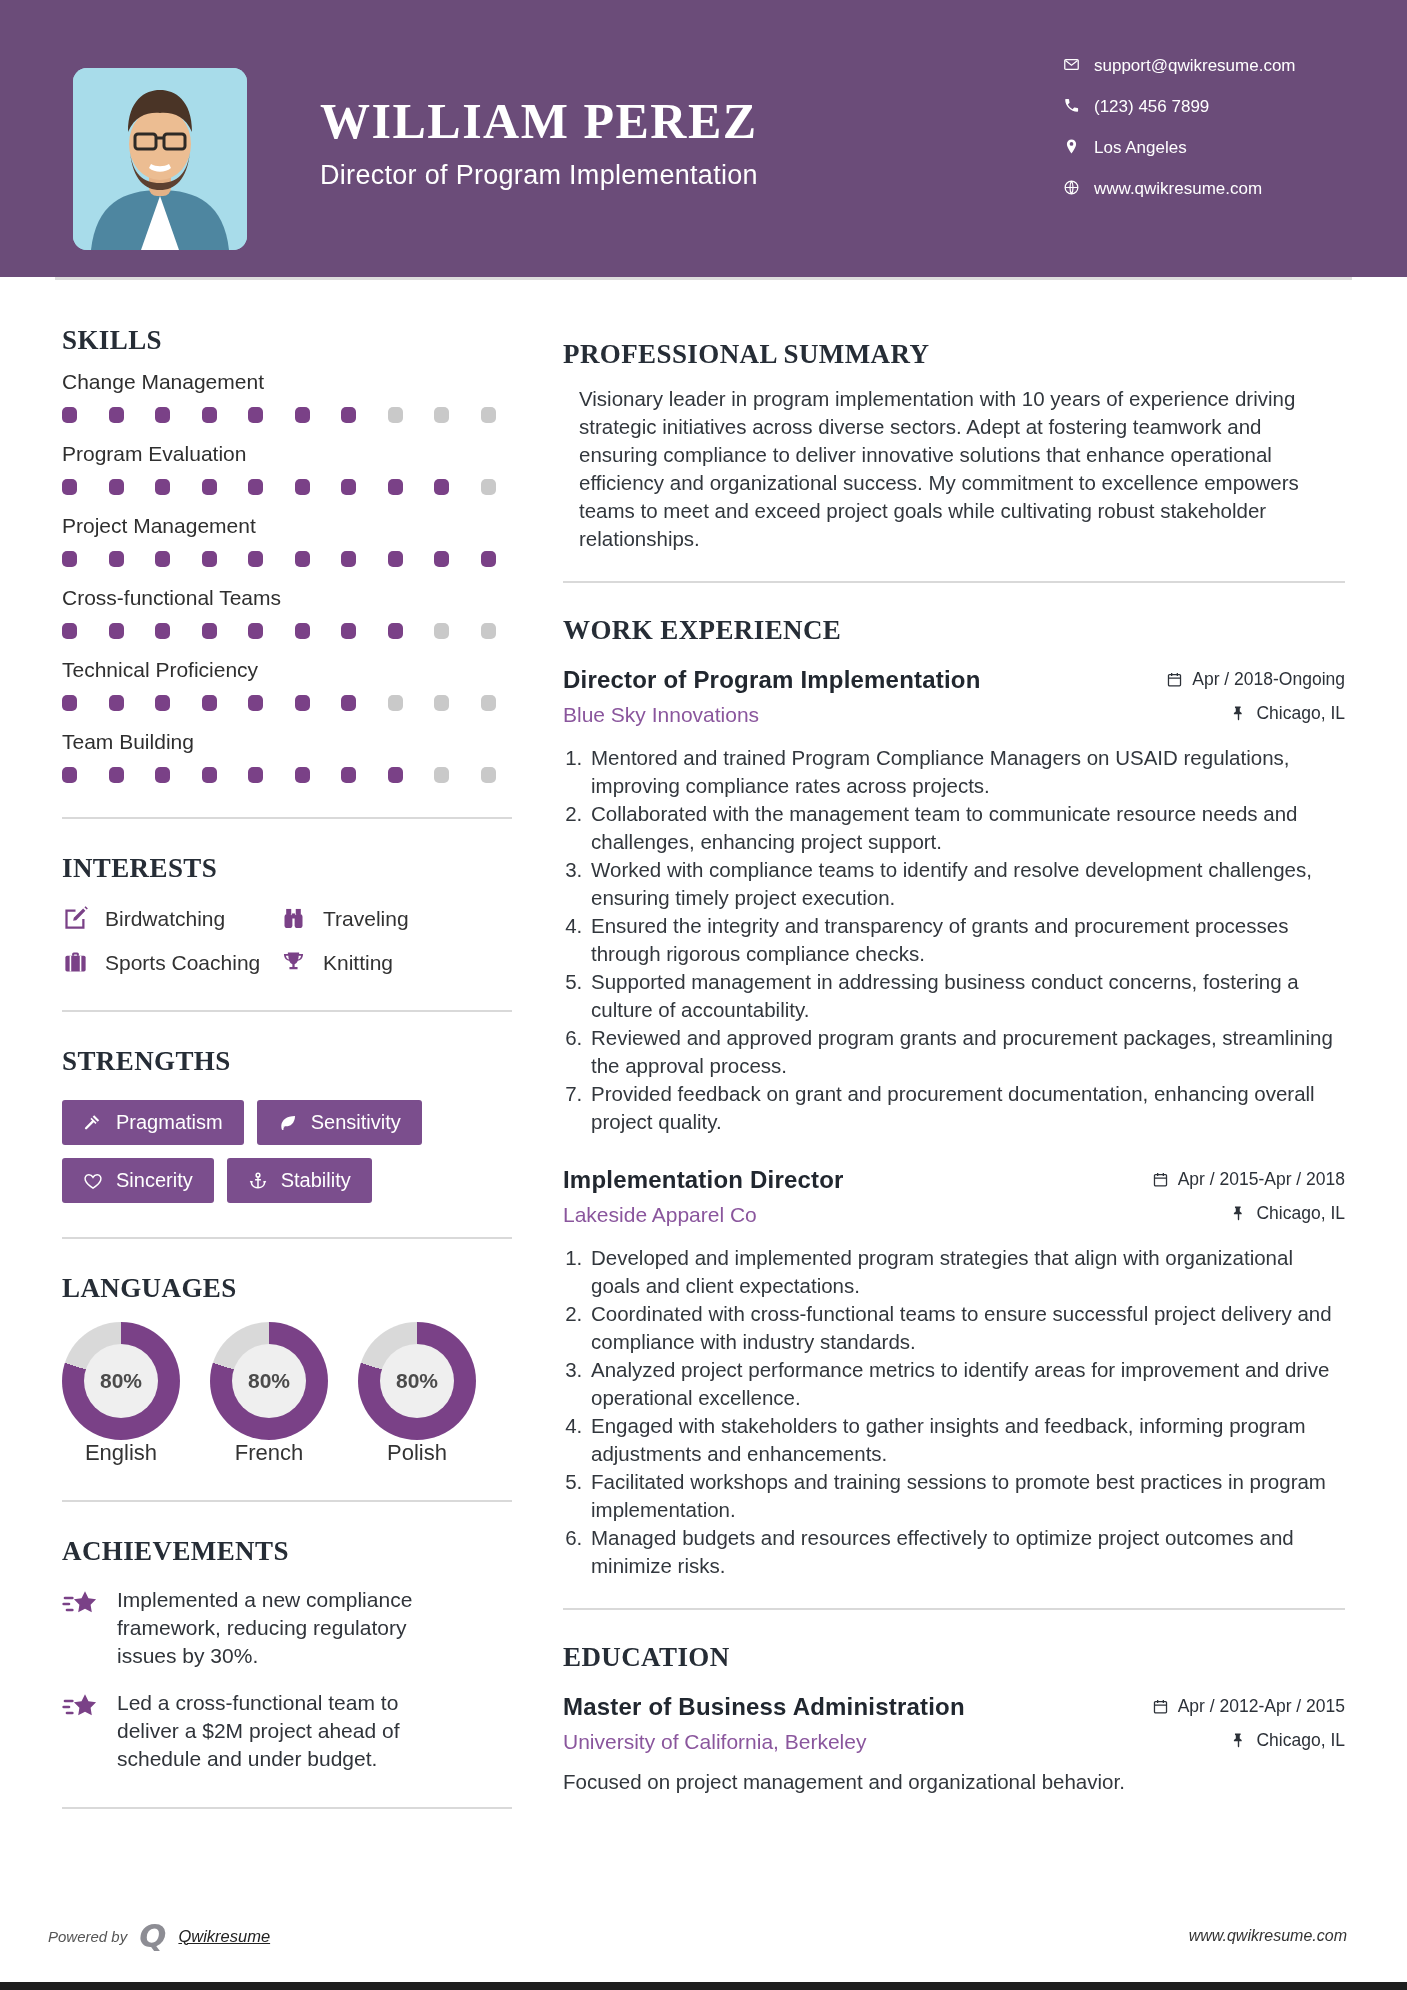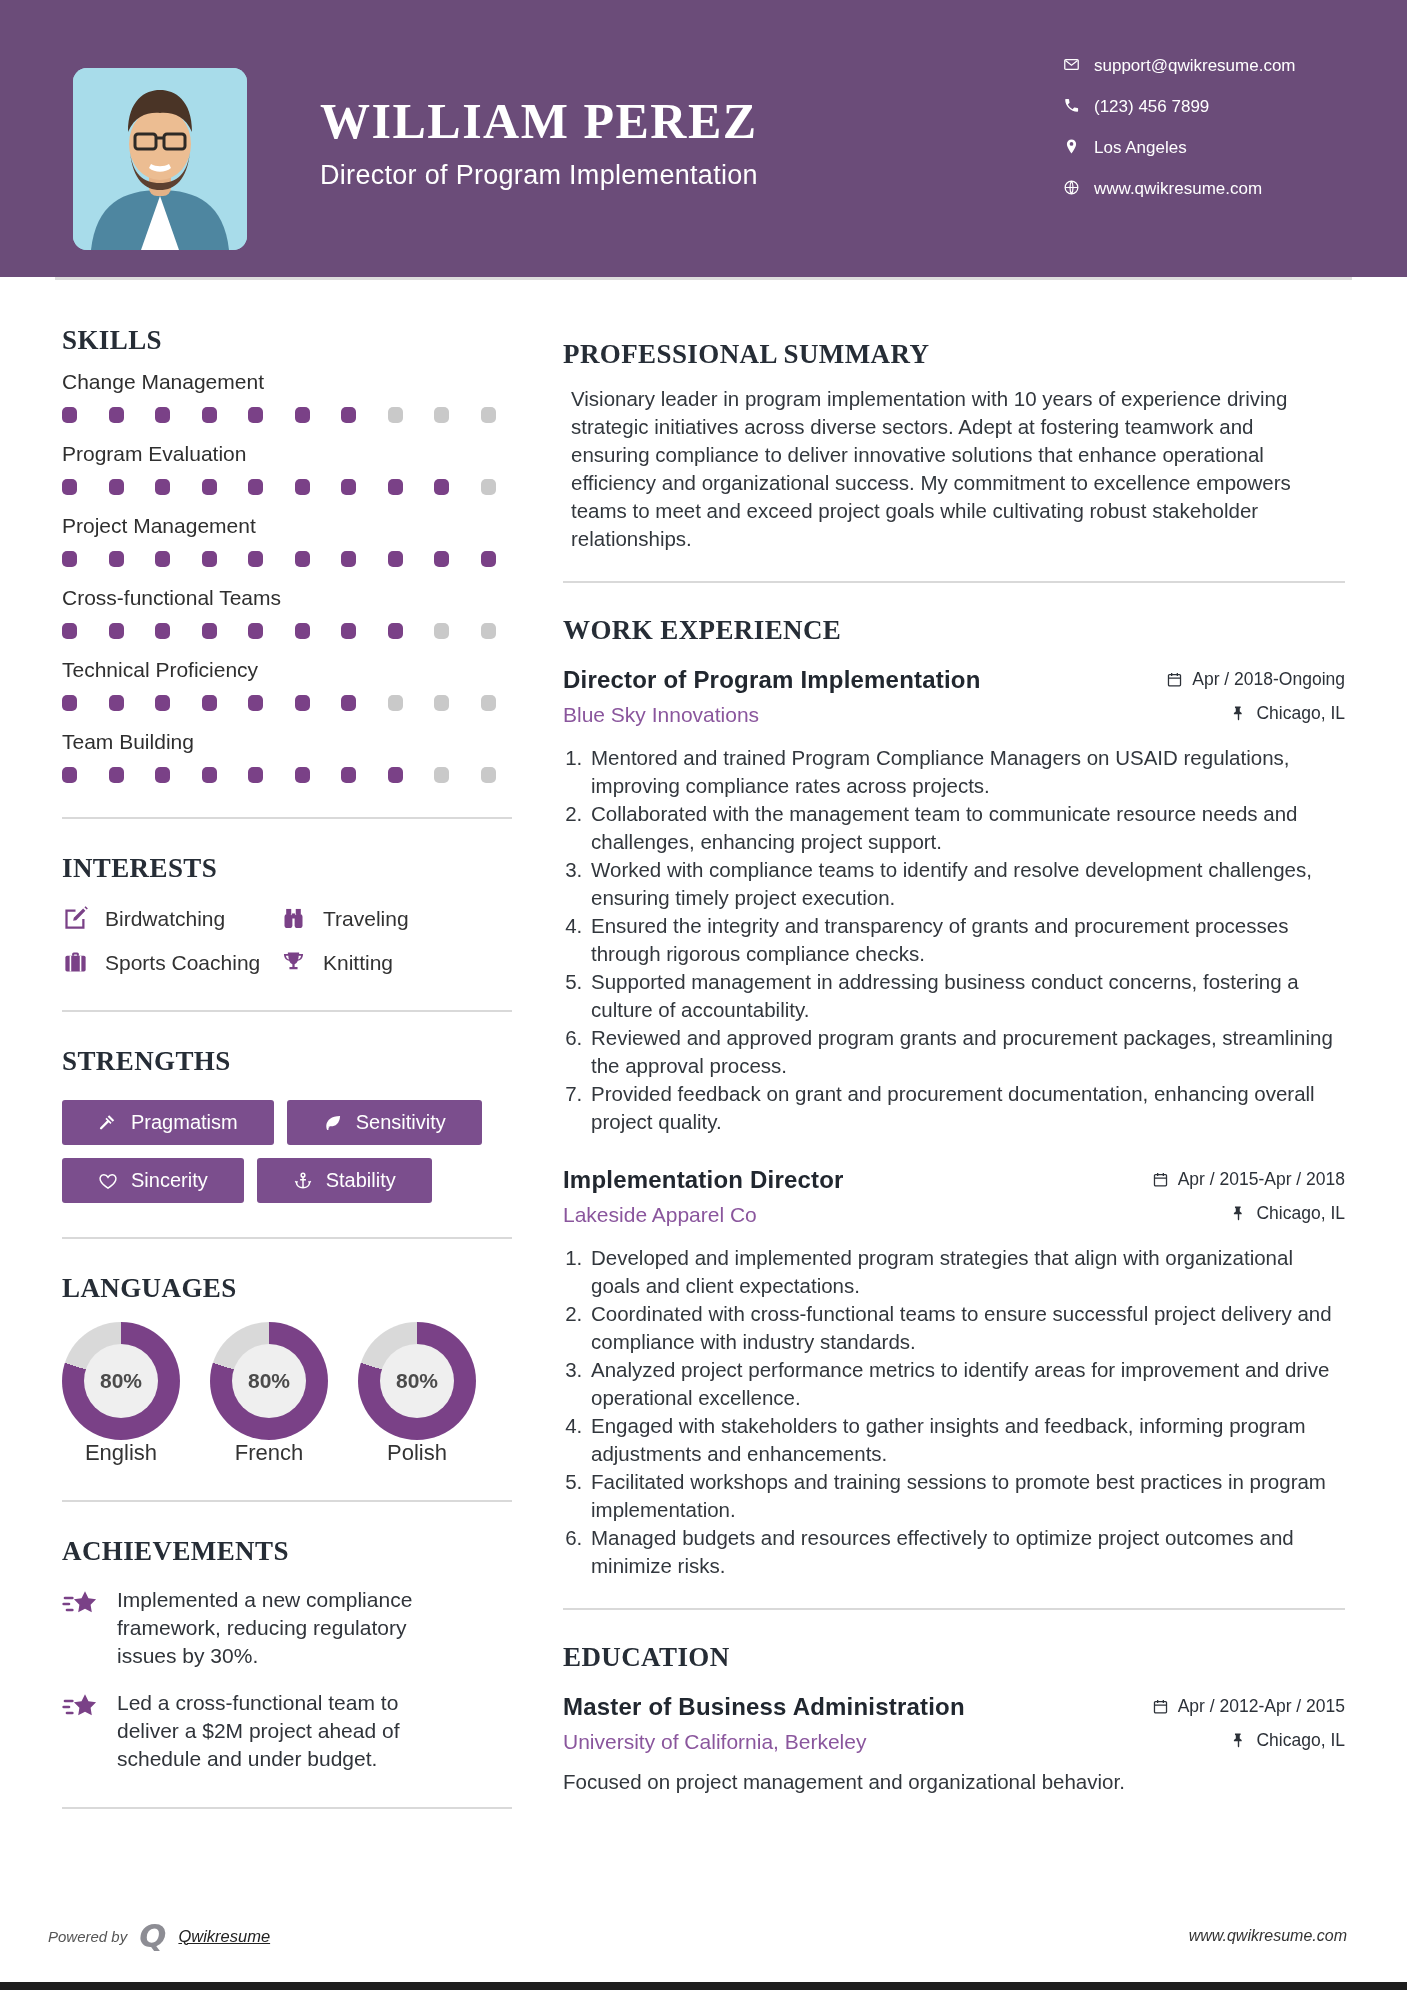--- a/index.html
+++ b/index.html
@@ -41,41 +41,41 @@
 
   
   .igrid{display:grid;grid-template-columns:218px auto;row-gap:17px;margin-top:21px;}
   .iitem{display:flex;align-items:center;gap:16px;font-size:21px;color:#323232;}
   .iic{width:27px;height:27px;color:var(--accent);flex:none;display:inline-flex;}
   .iic svg{width:100%;height:100%;}
 
   
   .badges{display:flex;flex-wrap:wrap;gap:13px;margin-top:23px;max-width:460px;}
   .badge{display:inline-flex;align-items:center;gap:13px;background:var(--badge-bg);color:#fff;
-         font-size:20px;padding:0 36px;height:45px;border-radius:3px;}
+         font-size:20px;padding:0 21px;height:45px;border-radius:3px;}
   .badge .bic{width:20px;height:20px;display:inline-flex;}
   .badge .bic svg{width:100%;height:100%;}
 
   
   .langs{display:flex;gap:30px;margin-top:18px;}
   .lang{display:flex;flex-direction:column;align-items:center;width:118px;}
   .donut{width:118px;height:118px;border-radius:50%;display:flex;align-items:center;justify-content:center;}
   .hole{width:74px;height:74px;border-radius:50%;background:var(--donut-hole);
         display:flex;align-items:center;justify-content:center;
         font-weight:700;font-size:21px;color:#4b4b4b;}
   .lang-label{font-size:22px;color:#333;}
 
   
   .ach{display:flex;gap:17px;margin-top:19px;}
   .ach-ic{width:38px;height:32px;color:var(--accent);flex:none;margin-top:2px;display:inline-flex;}
   .ach-ic svg{width:100%;height:100%;}
   .ach p{margin:0;font-size:21px;line-height:28px;color:#30343a;max-width:345px;}
 
   
-  .summary p{margin:15px 8px 0;font-size:20.5px;line-height:28px;color:#32373d;}
+  .summary p{margin:15px 16px 0;font-size:20.5px;line-height:28px;color:#32373d;}
   .job{margin-top:20px;}
   .job + .job{margin-top:30px;}
   .row-split{display:flex;justify-content:space-between;align-items:baseline;}
   .job-title{font-size:24px;font-weight:700;color:#21272f;letter-spacing:.2px;}
   .meta{display:flex;align-items:center;gap:9px;font-size:17.5px;color:#2c3138;white-space:nowrap;}
   .m-ic{width:17px;height:17px;display:inline-flex;color:#2c3138;}
   .m-ic svg{width:100%;height:100%;}
   .sub-row{display:flex;justify-content:space-between;align-items:baseline;margin-top:9px;}
   .company{font-size:21px;color:var(--link);}
   ol.blts{margin:17px 0 0;padding-left:25px;font-size:20.5px;line-height:28px;color:#32373d;}

